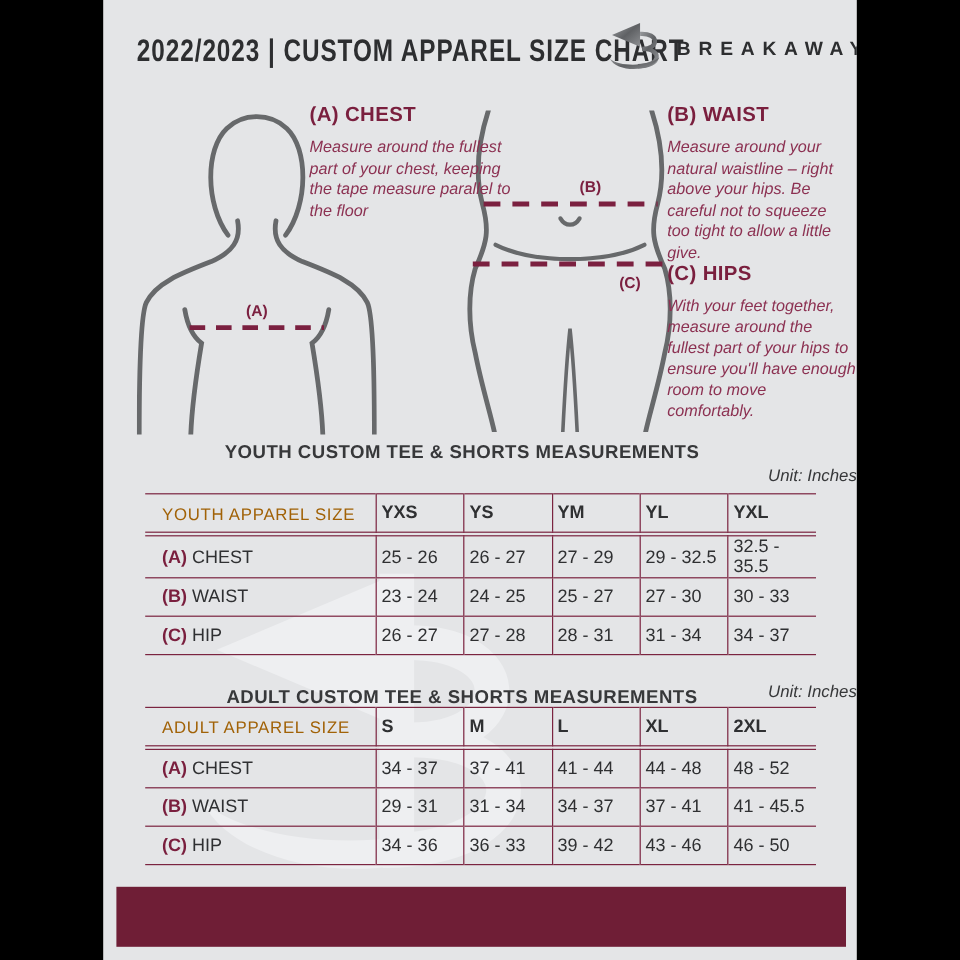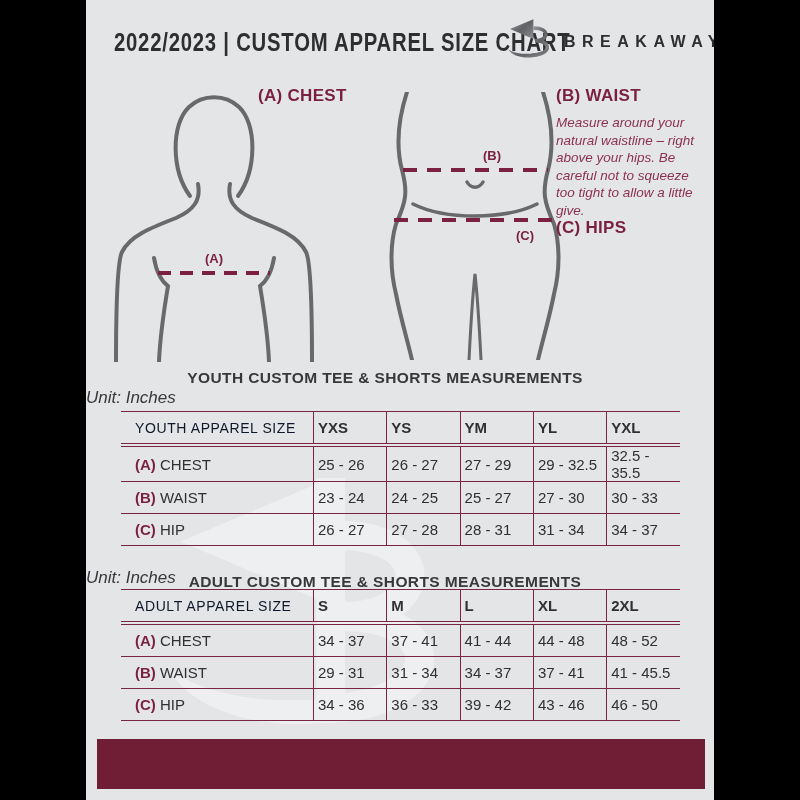--- a/index.html
+++ b/index.html
@@ -26,39 +26,39 @@
   .fig{position:absolute;}
   .guide-block{position:absolute;}
   .guide-h{font-weight:bold;font-size:17px;color:#7a1f3e;margin:0 0 8px 0;letter-spacing:.3px;}
   .guide-p{font-style:italic;font-size:13.5px;line-height:17.5px;color:#8c3152;margin:0;}
   
   .sec-title{
     position:absolute;left:0;width:598px;text-align:center;
     font-weight:bold;font-size:15.5px;letter-spacing:.4px;color:#37383a;
   }
   .sec-unit{
-    position:absolute;left:0;width:628px;text-align:left;
-    font-style:italic;font-size:17px;color:#37383a;
+    position:absolute;left:0;width:628px;text-align:right;
+    font-style:italic;font-size:14px;color:#37383a;
   }
   table.size-table{
     position:absolute;left:35px;width:559px;border-collapse:collapse;
     table-layout:fixed;z-index:1;background:transparent;
     border-top:1.5px solid #7b2440;
   }
   table.size-table tr{border-bottom:1.5px solid #7b2440;}
   table.size-table thead tr{border-bottom:4px double #7b2440;}
   table.size-table th,table.size-table td{
     border-left:1.5px solid #7b2440;height:31px;padding:0 4px;
     font-size:15px;color:#2f3032;text-align:left;vertical-align:middle;
   }
   table.size-table th:first-child,table.size-table td:first-child{
     border-left:none;width:174px;text-align:left;padding-left:14px;
   }
   table.size-table th{font-weight:bold;}
-  table.size-table th:first-child{font-weight:normal;font-size:14px;letter-spacing:.6px;color:#0f172a;}
+  table.size-table th:first-child{font-weight:normal;font-size:14px;letter-spacing:.6px;color:#a16207;}
   td .prefix{font-weight:bold;color:#7a1f3e;}
   
   .footer-bar{
     position:absolute;left:11px;top:739px;width:608px;height:50px;
     background:#6f1e36;z-index:2;
   }
   .watermark{position:absolute;left:-5px;top:455px;z-index:0;opacity:1;}
   text.fig-label{font-family:"Liberation Sans",sans-serif;font-weight:bold;font-size:13px;fill:#7b2040;}
 </style>
 </head>
@@ -106,29 +106,31 @@
       <path d="M84,268 C86,228 88,200 90,182 C92,200 94,228 96,268" stroke-width="3"></path>
     </g>
     <path d="M18,78 L163,78" stroke="#7b2040" stroke-width="4" stroke-dasharray="14 10" fill="none"></path>
     <path d="M9,128 L172,128" stroke="#7b2040" stroke-width="4" stroke-dasharray="14 10" fill="none"></path>
     <text class="fig-label" x="107" y="68" text-anchor="middle">(B)</text>
     <text class="fig-label" x="140" y="148" text-anchor="middle">(C)</text>
   </svg>
 
   <div class="guide-block" style="left:172px;top:86px;width:168px">
     <p class="guide-h">(A) CHEST</p>
+    <p class="guide-p">Measure around the fullest part of your chest, keeping the tape measure parallel to the floor</p>
   </div>
 
   <div class="guide-block" style="left:470px;top:86px;width:152px">
     <p class="guide-h">(B) WAIST</p>
     <p class="guide-p">Measure around your natural waistline – right above your hips. Be careful not to squeeze too tight to allow a little give.</p>
   </div>
 
   <div class="guide-block" style="left:470px;top:218px;width:158px">
     <p class="guide-h">(C) HIPS</p>
+    <p class="guide-p">With your feet together, measure around the fullest part of your hips to ensure you'll have enough room to move comfortably.</p>
   </div>
 
   <svg class="watermark" width="430" height="300" viewBox="0 0 60 52">
     <g stroke="#eeeff1" fill="none" stroke-width="5">
       <path d="M36,4 L10,15 L36,26 Z" fill="#eeeff1" stroke="none"></path>
       <path d="M36,4 L36,44"></path>
       <path d="M36,14 C54,13 54,28 38,28 M38,28 C57,28 56,44 34,44"></path>
       <path d="M8,37 C14,49 44,51 54,36 C44,44 18,45 8,37 Z" fill="#eeeff1" stroke="none"></path>
     </g>
   </svg>

